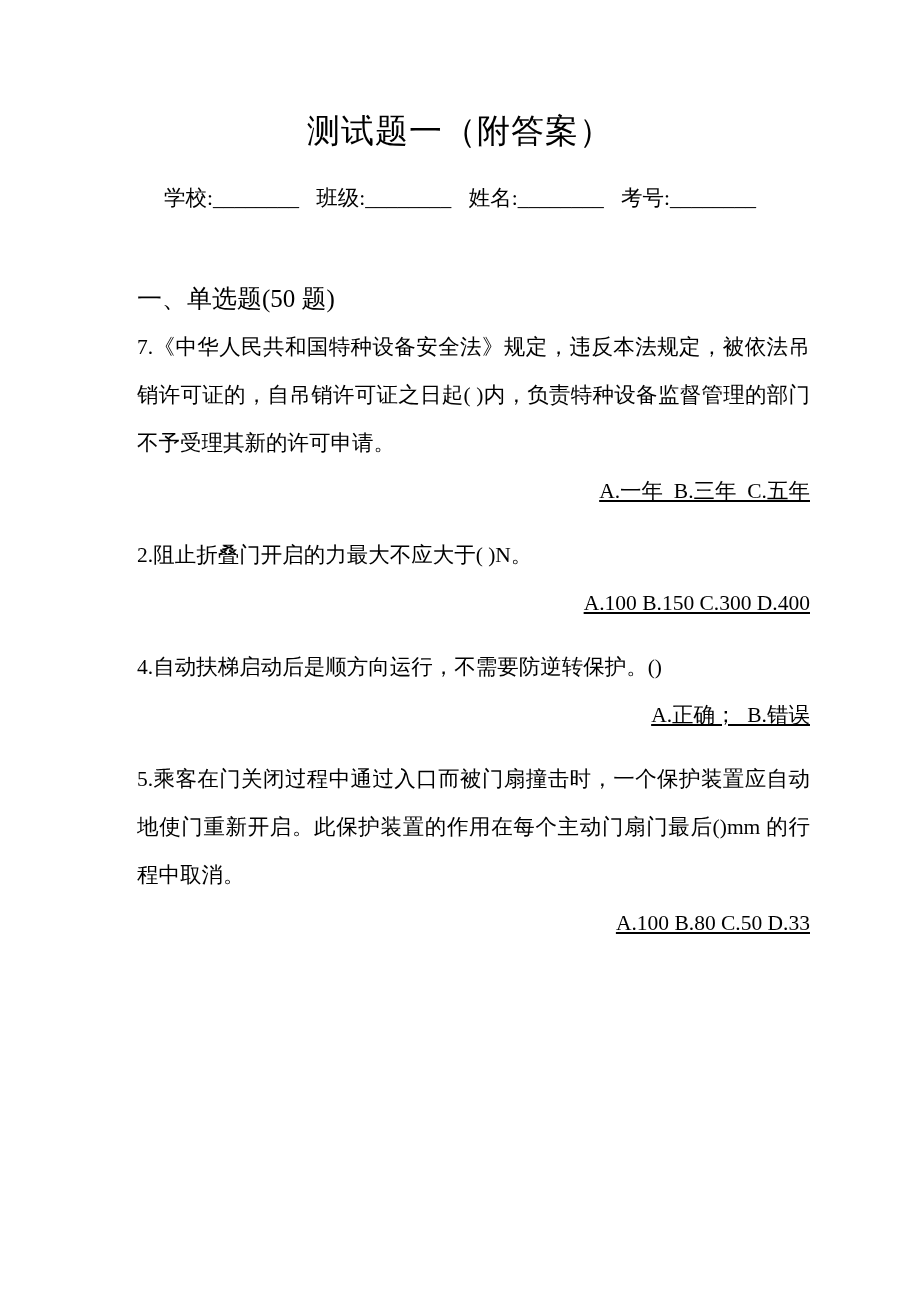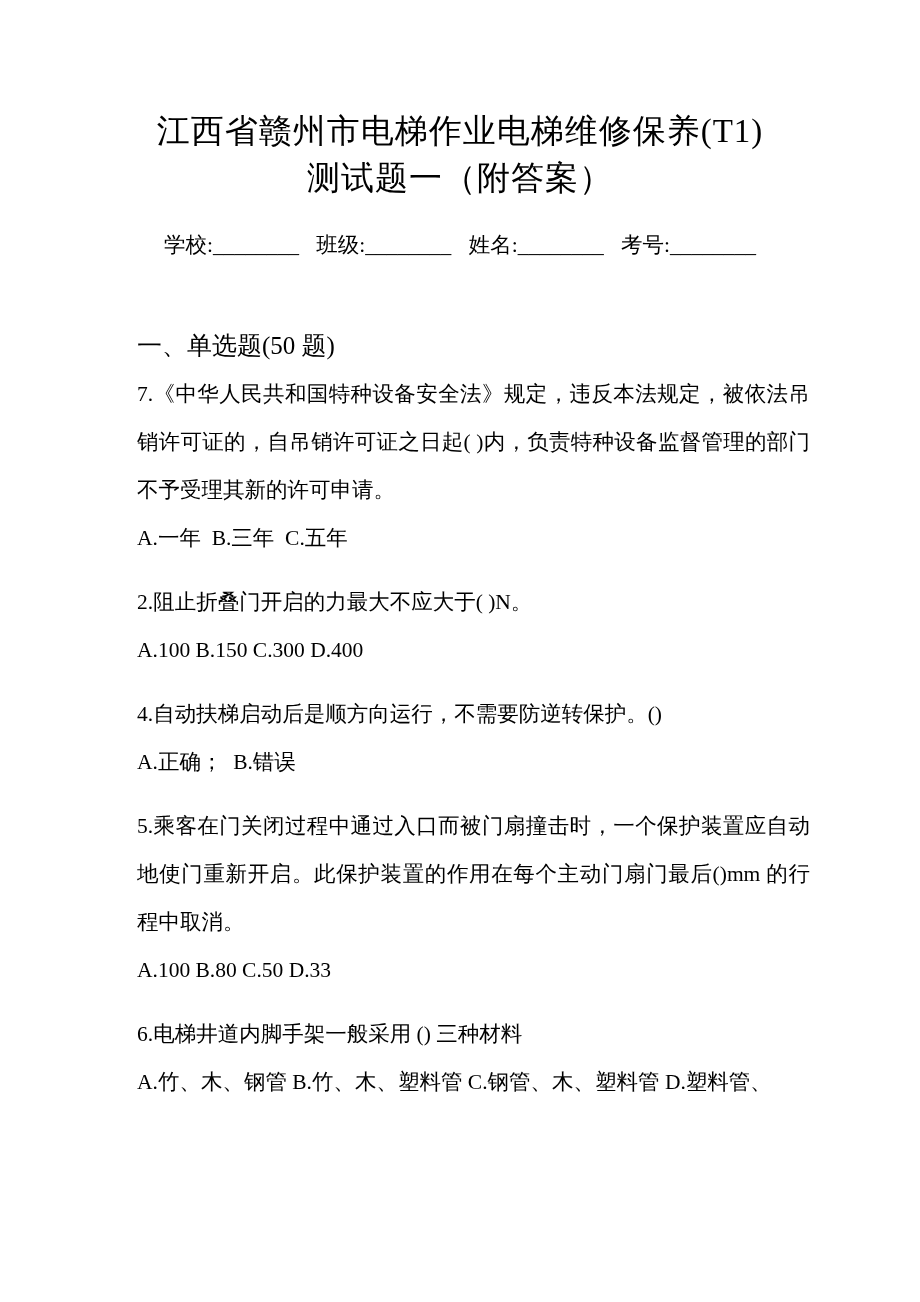--- a/index.html
+++ b/index.html
@@ -51,32 +51,32 @@
     margin: 0;
     font-size: 21.5px;
     line-height: 48px;
     text-align: justify;
     text-justify: inter-ideograph;
   }
   .q-options {
     margin: 0;
     font-size: 21.5px;
     line-height: 48px;
-    text-align: left;
+    text-align: right;
     white-space: pre-wrap;
+    text-decoration: underline;
   }
 </style>
 </head>
 <body>
 
 <div class="page">
 
   <div class="head">
     <div class="title">
-      <div>江西省赣州市电梯作业电梯维修保养(T1)</div>
       <div>测试题一（附答案）</div>
     </div>
     <div class="meta">
       <span>学校:________</span>
       <span>班级:________</span>
       <span>姓名:________</span>
       <span>考号:________</span>
     </div>
   </div>
 
@@ -96,18 +96,14 @@
   <div class="question">
     <p class="q-text">4.自动扶梯启动后是顺方向运行，不需要防逆转保护。()</p>
     <p class="q-options">A.正确；  B.错误</p>
   </div>
 
   <div class="question">
     <p class="q-text">5.乘客在门关闭过程中通过入口而被门扇撞击时，一个保护装置应自动地使门重新开启。此保护装置的作用在每个主动门扇门最后()mm 的行程中取消。</p>
     <p class="q-options">A.100 B.80 C.50 D.33</p>
   </div>
 
-  <div class="question">
-    <p class="q-text">6.电梯井道内脚手架一般采用 () 三种材料</p>
-    <p class="q-options">A.竹、木、钢管 B.竹、木、塑料管 C.钢管、木、塑料管 D.塑料管、</p>
-  </div>
 
 </div>
 
 </body></html>

